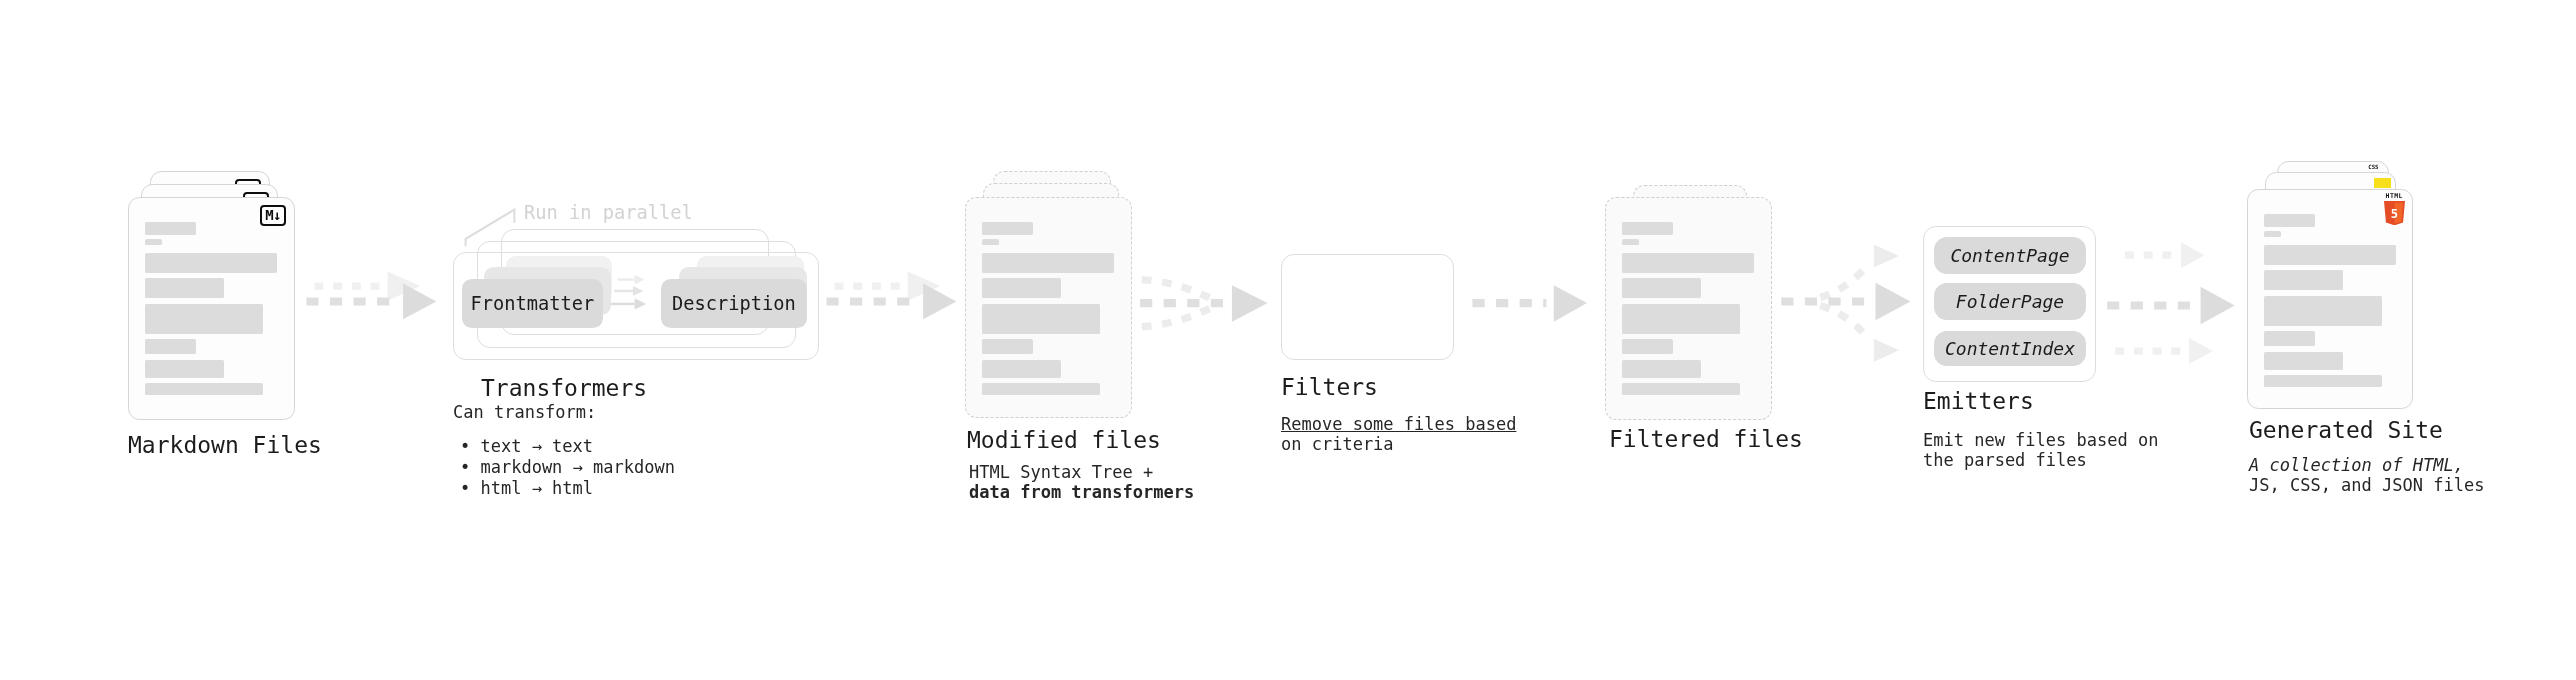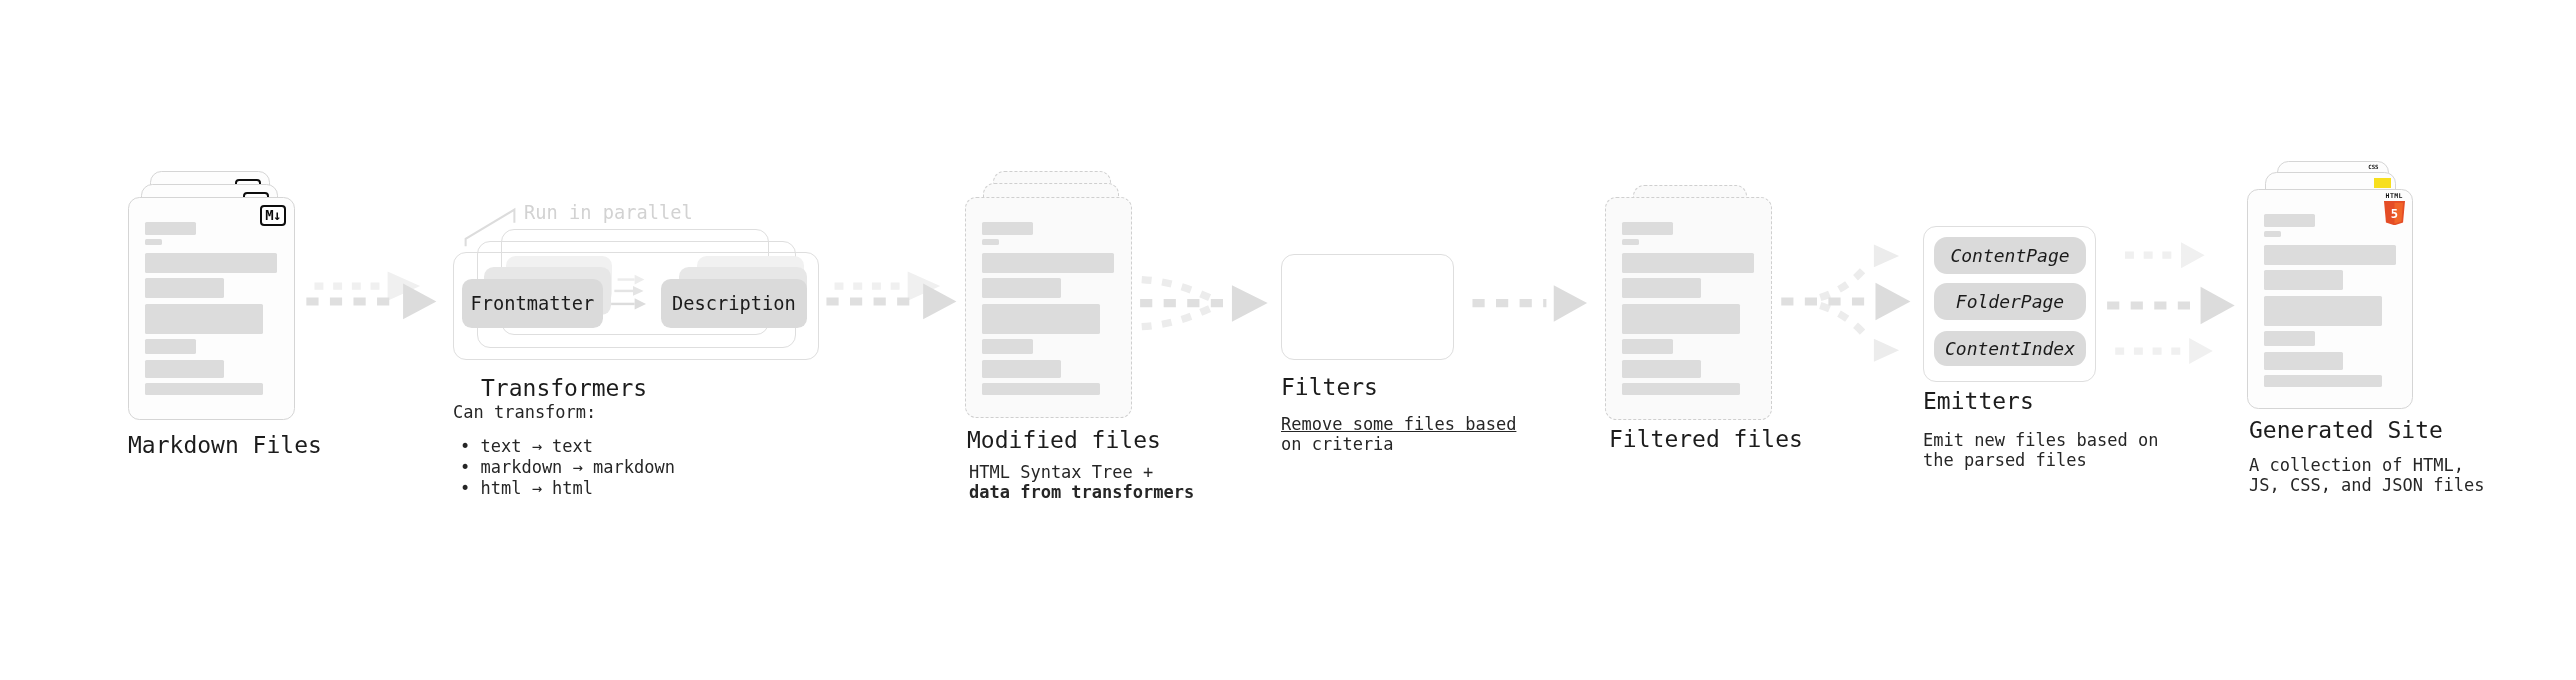--- a/index.html
+++ b/index.html
@@ -255,18 +255,18 @@
           <i></i>
           <i></i>
           <i></i>
           <i></i>
           <i></i>
           <i></i>
           <i></i>
         </div>
     </div>
     <div class="station-label" style="left:2249px;top:417px;">Generated Site</div>
-    <div class="desc-line" style="left:2249px;top:455px;">A collection of HTML,</div>
+    <div class="desc-line" style="left:2249px;top:455px;font-style:italic;">A collection of HTML,</div>
     <div class="desc-line" style="left:2249px;top:475px;">JS, CSS, and JSON files</div>
   </div>
 
 </div>
 
 
 </body></html>

